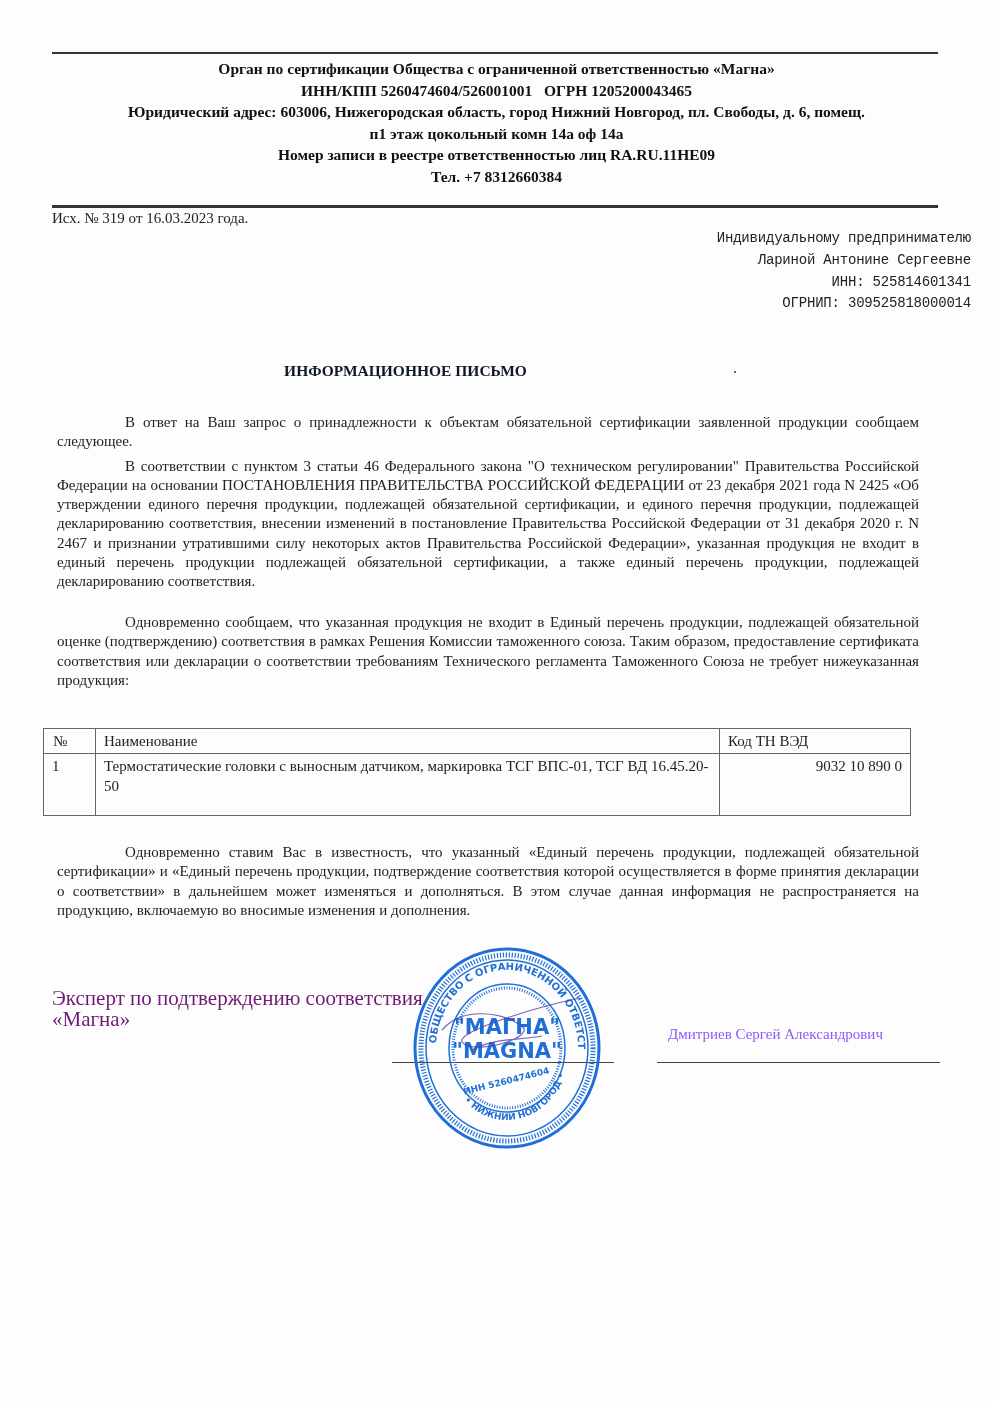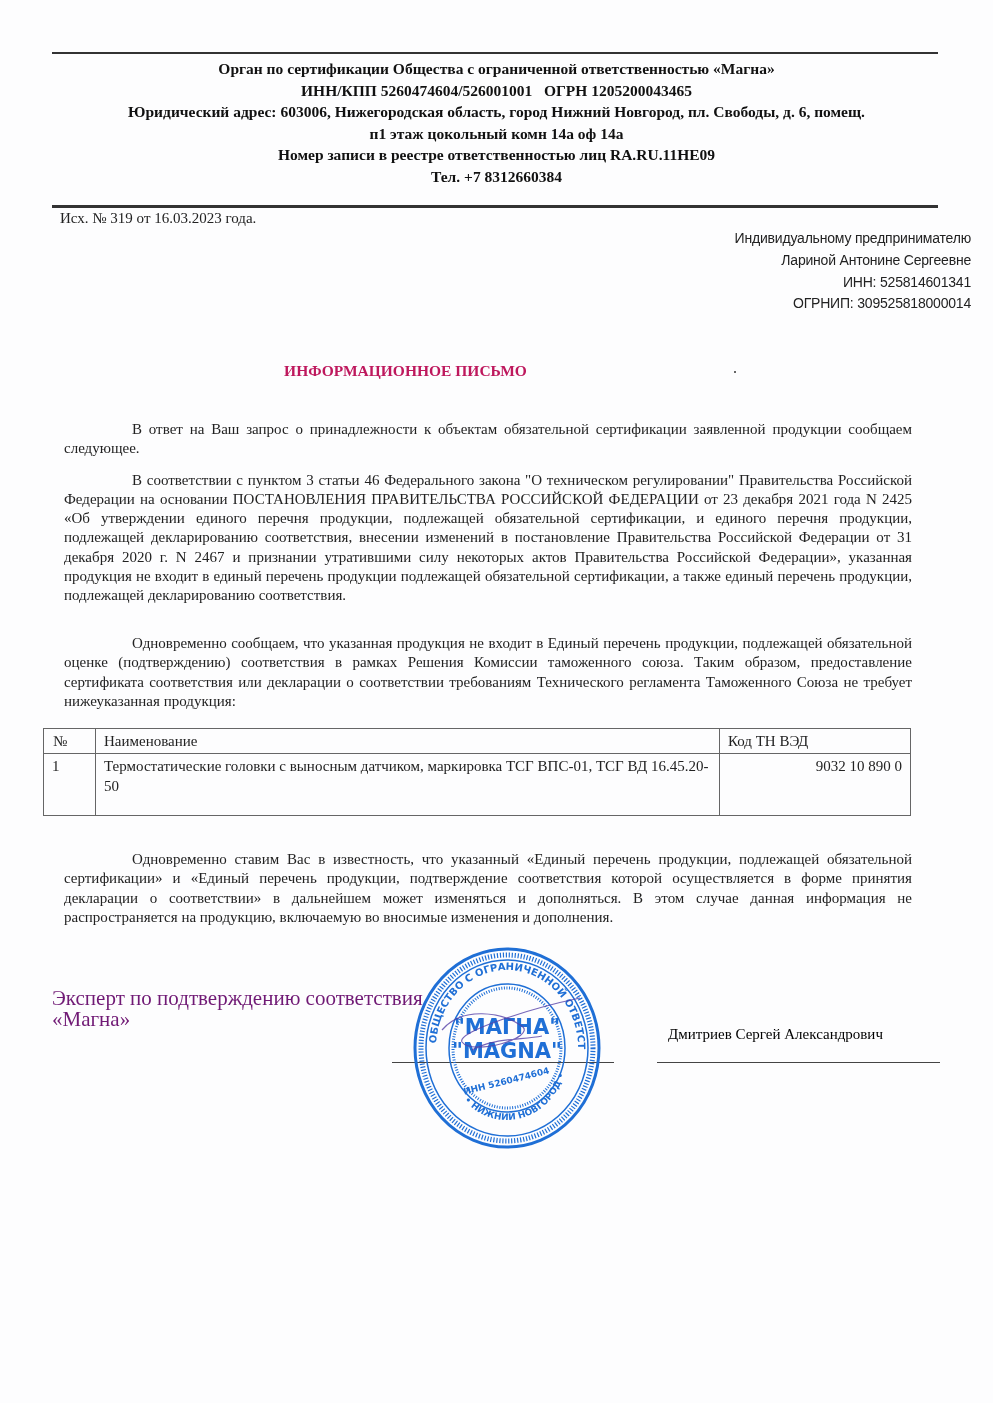--- a/index.html
+++ b/index.html
@@ -6,39 +6,39 @@
   body {
     width: 993px; height: 1403px; background: #ffffff; position: relative;
     font-family: "Liberation Serif", "DejaVu Serif", serif; color: #1f1f1f;
     overflow: hidden;
   }
   .page { position: absolute; left: 0; top: 0; width: 993px; height: 1403px; background: #fdfdfe; padding-left: 48px; }
   .rule-top { position: absolute; left: 52px; top: 52px; width: 886px; height: 2px; background: #333; }
   .rule-bottom { position: absolute; left: 52px; top: 205px; width: 886px; height: 3px; background: #333; }
   .header { position: absolute; left: 40px; top: 58px; width: 913px; text-align: center; font-weight: bold; font-size: 15.5px; line-height: 21.5px; color: #111; }
   .header div { white-space: nowrap; }
-  .outgoing { position: absolute; left: 60px; top: 210px; font-size: 15px; color: #222; }
-  .addressee { position: absolute; right: 70px; top: 228px; text-align: right; font-size: 14px; line-height: 21.8px; color: #222; font-family: Liberation Sans, sans-serif; letter-spacing: -0.2px; }
-  .title { position: absolute; left: 0; width: 823px; top: 362px; text-align: center; font-weight: bold; font-size: 15.5px; color: #be185d; }
+  .outgoing { position: absolute; left: 52px; top: 210px; font-size: 15px; color: #222; }
+  .addressee { position: absolute; right: 70px; top: 228px; text-align: right; font-size: 14px; line-height: 21.8px; color: #222; font-family: Liberation Mono, monospace; letter-spacing: -0.2px; }
+  .title { position: absolute; left: 0; width: 823px; top: 362px; text-align: center; font-weight: bold; font-size: 15.5px; color: #0f172a; }
   .title span { position: relative; left: -6px; }
   .body-text { position: absolute; left: 52px; width: 872px; font-size: 15px; line-height: 19.3px; text-align: justify; color: #222; }
-  .body-text p { margin: 12px; text-indent: 68px; }
+  .body-text p { margin: 5px; text-indent: 68px; }
   .p1 { top: 408px; }
-  .p3 { top: 622px; }
+  .p3 { top: 608px; }
   .p3 p { text-indent: 68px; }
   table.products { position: absolute; left: 43px; top: 728px; width: 868px; border-collapse: collapse; font-size: 15px; color: #222; }
   table.products td { border: 1px solid #666; vertical-align: top; padding: 2px 8px; line-height: 20px; }
   table.products tr.head td { text-align: left; height: 20px; }
   table.products tr.head td.c-num { text-align: left; padding-left: 9px; }
   table.products tr.row td { height: 57px; }
   .c-num { width: 34px; }
   .c-code { width: 174px; text-align: right; }
   .p4 { top: 838px; }
   .sig-left { position: absolute; left: 52px; top: 988px; font-size: 21px; line-height: 21px; color: #701a75; }
-  .sig-name { position: absolute; left: 668px; top: 1026px; font-size: 15px; color: #000000; }
+  .sig-name { position: absolute; left: 668px; top: 1026px; font-size: 15px; color: #8b5cf6; }
   .sig-line-1 { position: absolute; left: 392px; top: 1062px; width: 222px; height: 1px; background: #444; }
   .sig-line-2 { position: absolute; left: 657px; top: 1062px; width: 283px; height: 1px; background: #444; }
   .stamp { position: absolute; left: 412px; top: 946px; width: 190px; height: 204px; }
   .dot-mark { position: absolute; left: 734px; top: 371px; width: 2px; height: 2px; background: #333; border-radius: 1px; }
 </style>
 </head>
 <body>
 
 <div class="page">
 

